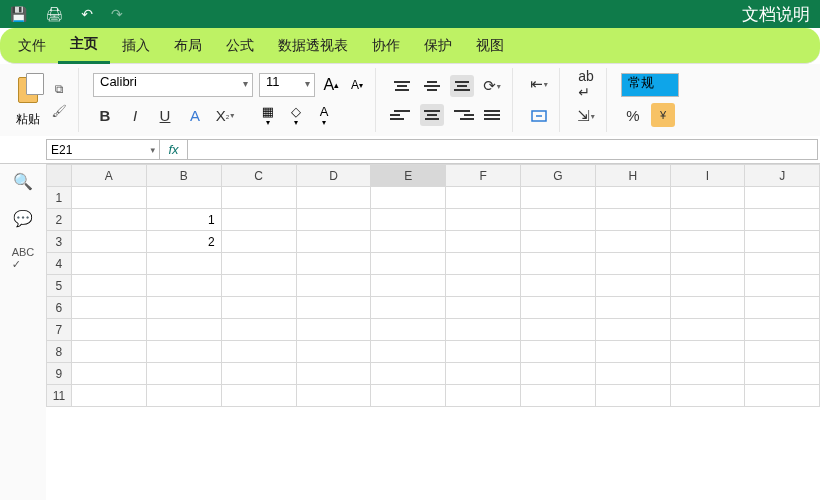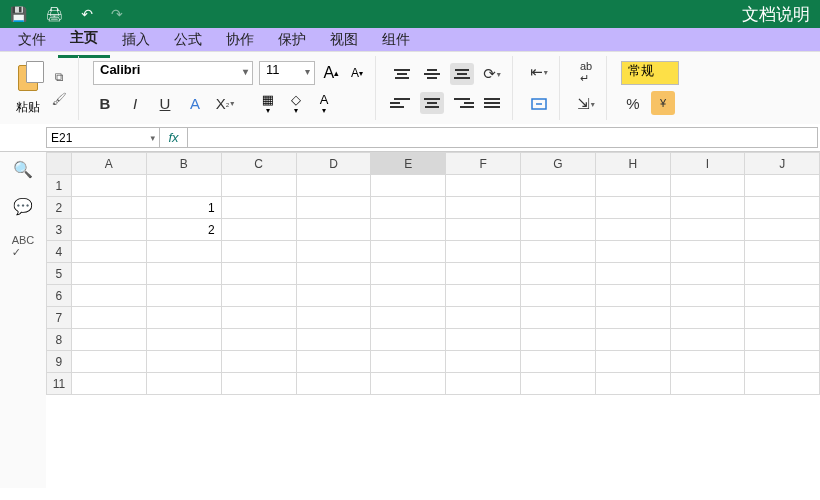--- a/index.html
+++ b/index.html
@@ -2,45 +2,45 @@
 <html><head>
 <meta charset="utf-8">
 <style>
 *{box-sizing:border-box;margin:0;padding:0;font-family:"Microsoft YaHei",Arial,sans-serif;}
 body{width:820px;height:500px;overflow:hidden;background:#fff;user-select:none;}
 .titlebar{height:28px;background:#0f7b4a;display:flex;align-items:center;padding:0 10px;color:#fff;}
 .titlebar .icon{margin-right:18px;font-size:14px;opacity:.95;cursor:pointer;}
 .titlebar .icon.dim{opacity:.5;}
 .titlebar .spacer{flex:1;}
 .titlebar .doc{font-size:17px;}
-.menubar{height:24px;background:#c4b5fd;border-bottom:1px solid #e0e0e0;display:flex;align-items:center;padding:0 6px;}
+.menubar{height:36px;background:#bef264;border-bottom:1px solid #e0e0e0;display:flex;align-items:center;padding:0 6px;border-radius:15px;}
 .menubar .tab{padding:8px 12px;font-size:14px;color:#222;cursor:pointer;}
 .menubar .tab.active{font-weight:600;border-bottom:3px solid #0f7b4a;}
 .ribbon{height:72px;background:#fafafa;display:flex;align-items:center;padding:4px 8px;gap:6px;}
 .rgroup{display:flex;flex-direction:column;align-items:center;justify-content:center;padding:0 8px;height:64px;border-right:1px solid #e5e5e5;}
 .rgroup:last-child{border-right:none;}
 .rgroup .row{display:flex;align-items:center;gap:6px;}
 .rgroup .col{display:flex;flex-direction:column;gap:4px;align-items:flex-start;}
 .paste-icon{width:26px;height:30px;position:relative;}
 .paste-icon::before{content:"";position:absolute;left:2px;top:4px;width:18px;height:24px;background:#f7c265;border:1px solid #b88a2a;border-radius:2px;}
 .paste-icon::after{content:"";position:absolute;left:10px;top:0;width:16px;height:20px;background:#fff;border:1px solid #999;border-radius:1px;}
 .small-btn{width:22px;height:18px;display:flex;align-items:center;justify-content:center;font-size:12px;color:#555;cursor:pointer;}
 .paste-label{font-size:12px;margin-top:4px;}
-.font-select{height:24px;border:1px solid #bbb;background:#fff;padding:0 26px 0 6px;font-size:13px;min-width:160px;position:relative;cursor:pointer;font-weight:bold;}
+.font-select{height:24px;border:1px solid #bbb;background:#fff;padding:0 26px 0 6px;font-size:13px;min-width:160px;position:relative;cursor:pointer;}
 .font-select .chev,.size-select .chev{position:absolute;right:4px;top:4px;font-size:10px;color:#666;}
 .size-select{height:24px;border:1px solid #bbb;background:#fff;padding:0 18px 0 6px;font-size:13px;width:56px;position:relative;cursor:pointer;}
 .fontsize-btn{width:20px;height:22px;display:flex;align-items:center;justify-content:center;cursor:pointer;}
 .fmt-btn{width:24px;height:24px;display:flex;align-items:center;justify-content:center;font-size:15px;color:#333;cursor:pointer;position:relative;}
 .fmt-btn .chev{font-size:8px;margin-left:1px;color:#666;}
 .color-chip{width:22px;height:20px;display:flex;flex-direction:column;align-items:center;cursor:pointer;}
 .color-chip .glyph{font-size:13px;line-height:13px;}
 .color-chip .bar{width:18px;height:4px;}
 .align-btn{width:24px;height:22px;display:flex;flex-direction:column;justify-content:center;align-items:center;gap:2px;cursor:pointer;}
 .align-btn span{display:block;height:2px;background:#333;}
-.num-fmt{height:24px;border:1px solid #bbb;background:#fde047;padding:0 6px;font-size:13px;width:58px;cursor:pointer;}
+.num-fmt{height:24px;border:1px solid #bbb;background:#0ea5e9;padding:0 6px;font-size:13px;width:58px;cursor:pointer;}
 .formula-row{height:28px;display:flex;align-items:stretch;border-bottom:1px solid #ccc;background:#fff;}
 .namebox{width:114px;border:1px solid #bbb;margin:3px 0 3px 46px;display:flex;align-items:center;padding:0 4px;font-size:12px;position:relative;}
 .namebox .chev{margin-left:auto;font-size:9px;color:#666;}
 .fx-label{width:28px;border:1px solid #bbb;border-left:none;margin:3px 0;display:flex;align-items:center;justify-content:center;font-style:italic;font-size:13px;color:#0f766e;}
 .fx-input{flex:1;border:1px solid #bbb;border-left:none;margin:3px 2px 3px 0;padding:0 4px;font-size:12px;}
 .sheet-area{display:flex;height:336px;}
 .tool-col{width:46px;background:#fafafa;display:flex;flex-direction:column;align-items:center;padding-top:8px;gap:18px;}
 .tool-col .tool{font-size:16px;color:#555;cursor:pointer;}
 .grid-wrap{flex:1;overflow:hidden;}
 table.grid{border-collapse:collapse;table-layout:fixed;}
@@ -61,25 +61,26 @@
   <span class="icon">↶</span>
   <span class="icon dim">↷</span>
   <span class="spacer"></span>
   <span class="doc">文档说明</span>
 </div>
 
 <div class="menubar" id="menubar">
     <div class="tab">文件</div>
     <div class="tab active">主页</div>
     <div class="tab">插入</div>
+    <div class="tab">布局</div>
     <div class="tab">公式</div>
+    <div class="tab">数据透视表</div>
     <div class="tab">协作</div>
     <div class="tab">保护</div>
     <div class="tab">视图</div>
-    <div class="tab">组件</div>
   </div>
 
 <div class="ribbon">
   <div class="rgroup">
     <div class="row">
       <div class="col">
         <div class="paste-icon"></div>
         <div class="paste-label">粘贴</div>
       </div>
       <div class="col">
@@ -181,21 +182,21 @@
           <svg class="micon" viewBox="0 0 16 16">
             <rect x="1" y="3" width="14" height="10" fill="none" stroke="#2e7cd6" stroke-width="1.5"></rect>
             <line x1="5" y1="8" x2="11" y2="8" stroke="#2e7cd6" stroke-width="1.5"></line>
           </svg>
         </div>
     </div>
   </div>
 
   <div class="rgroup">
     <div class="col" style="gap:8px;">
-      <div class="fmt-btn" style="font-size:11px;">ab<br>↵</div>
+      <div class="fmt-btn" style="font-size:14px;">ab<br>↵</div>
       <div class="fmt-btn">⇲<span class="chev">▾</span></div>
     </div>
   </div>
 
   <div class="rgroup" style="border-right:none;">
     <div class="col" style="gap:6px;">
       <div class="num-fmt"><span>常规</span></div>
       <div class="row">
         <div class="fmt-btn">%</div>
         <div class="fmt-btn" style="background:#f7c265;border-radius:3px;font-size:11px;">¥</div>

